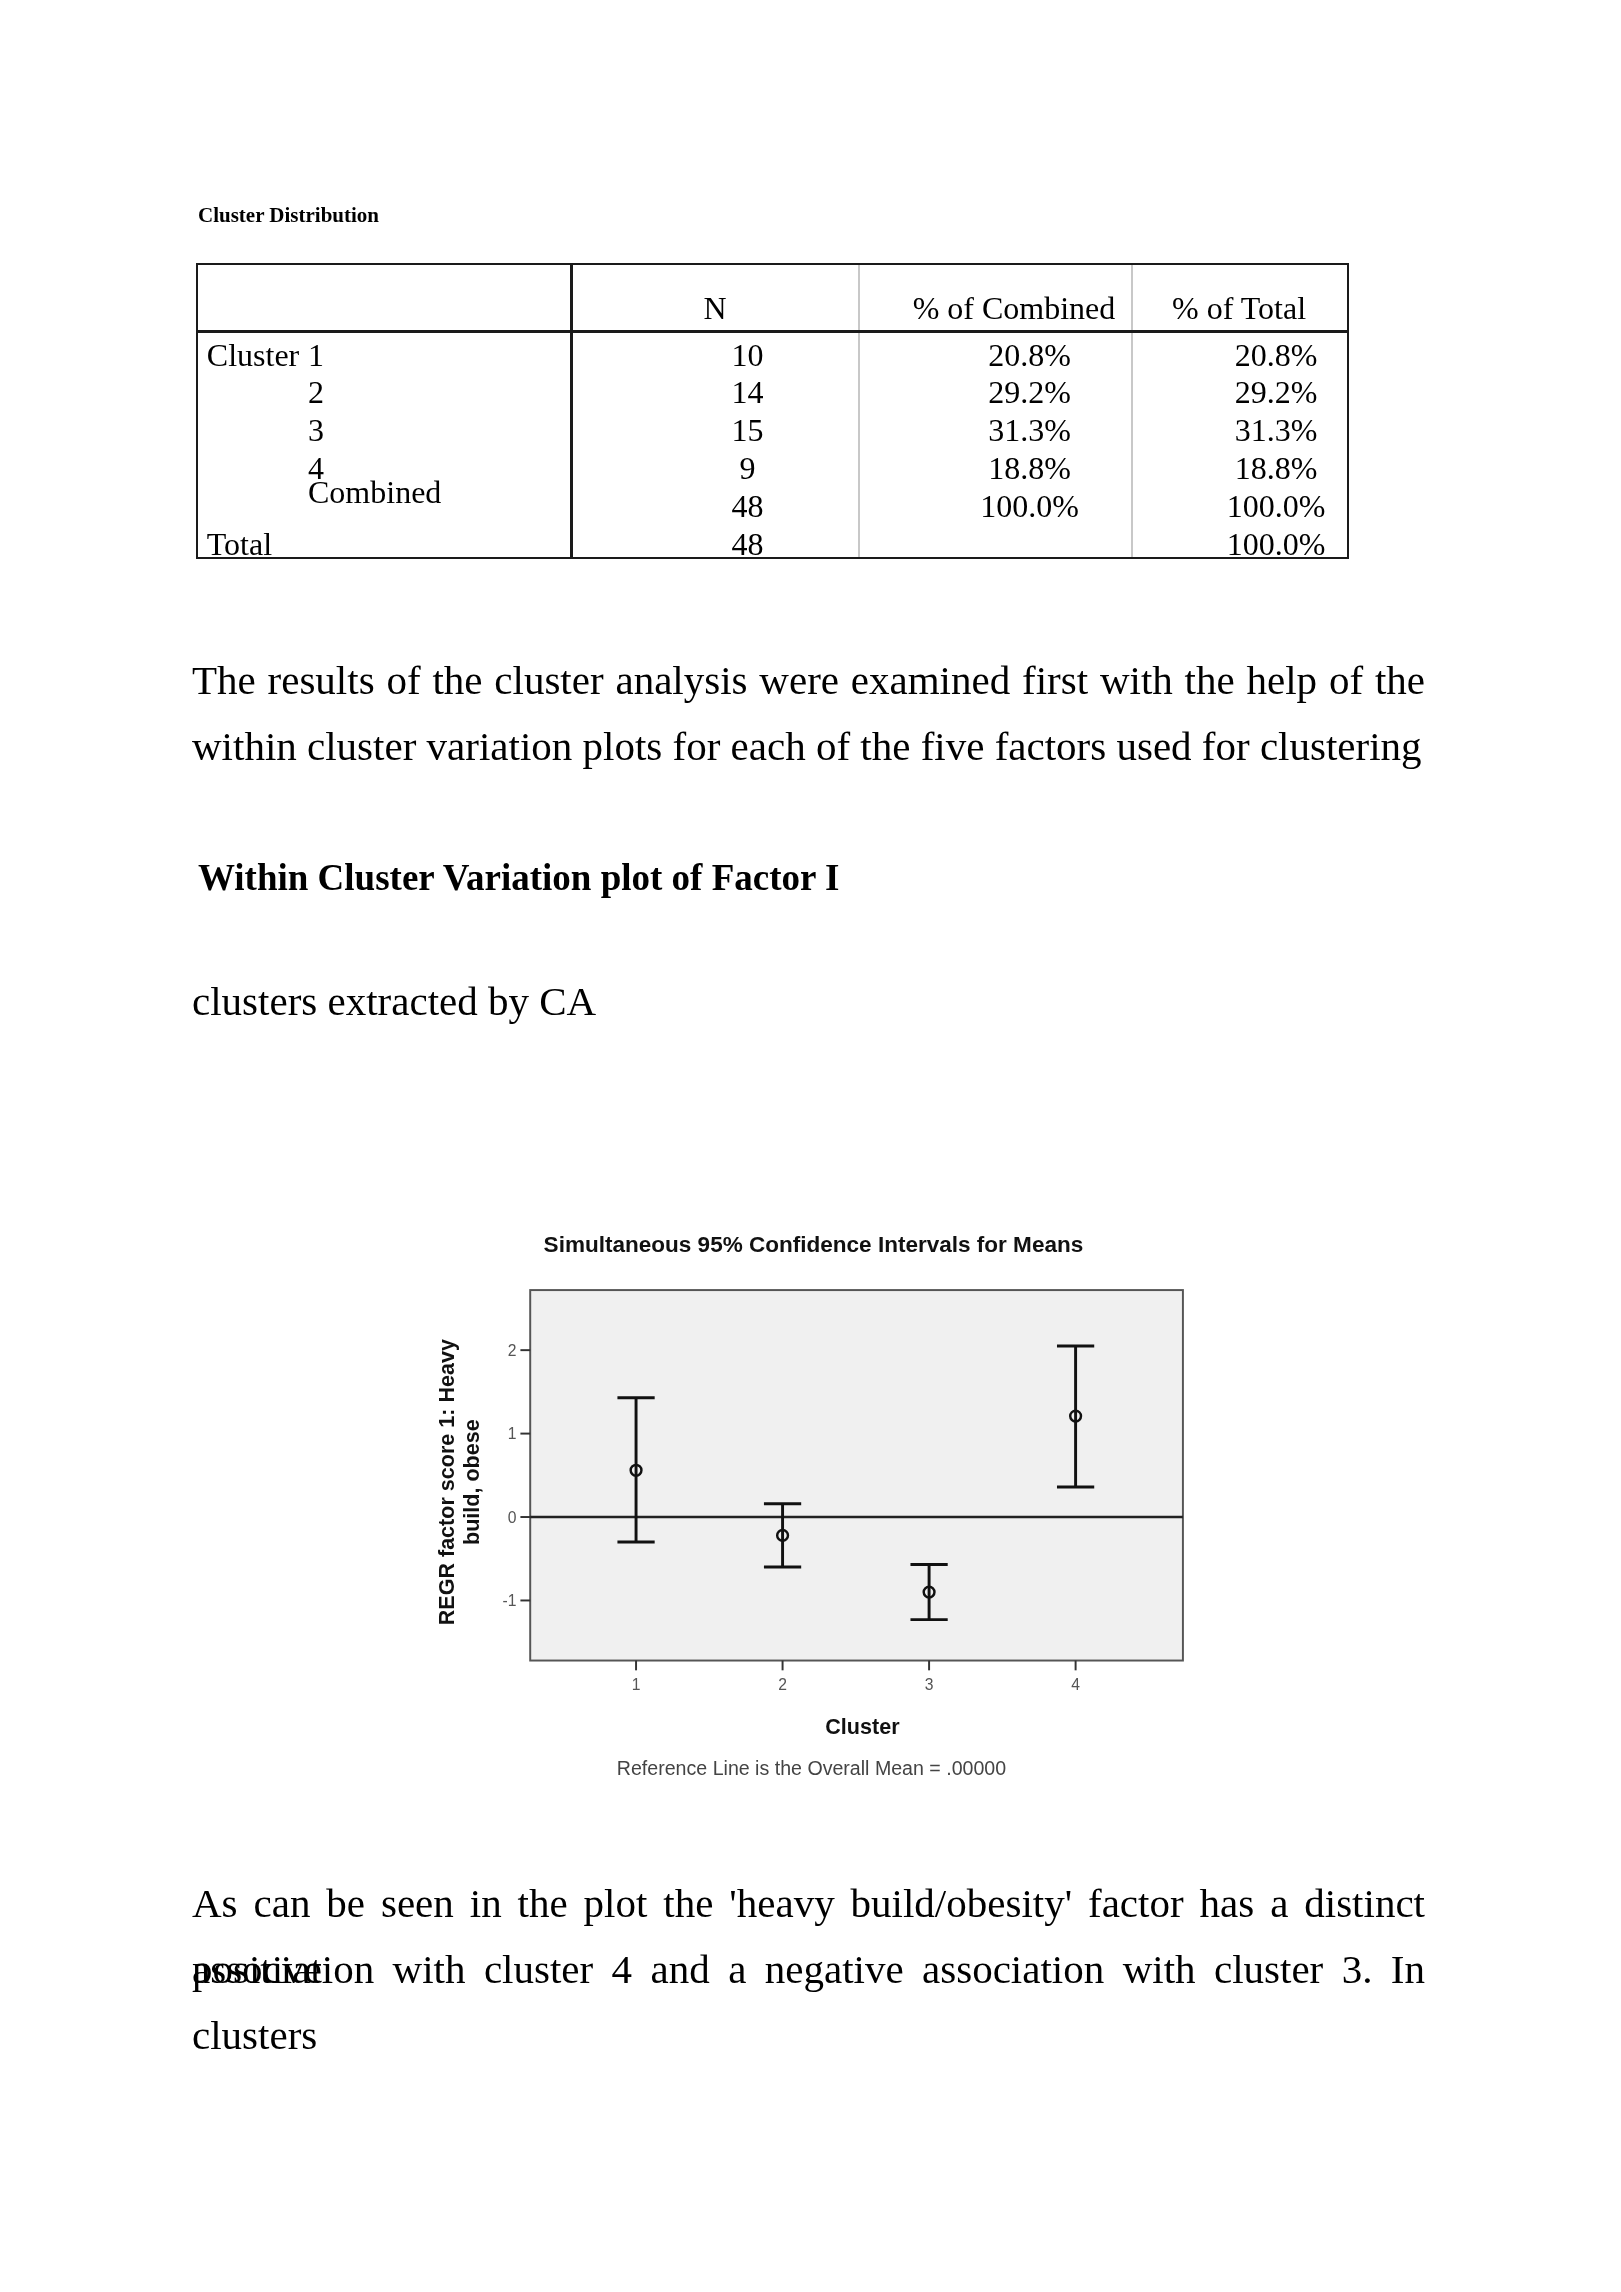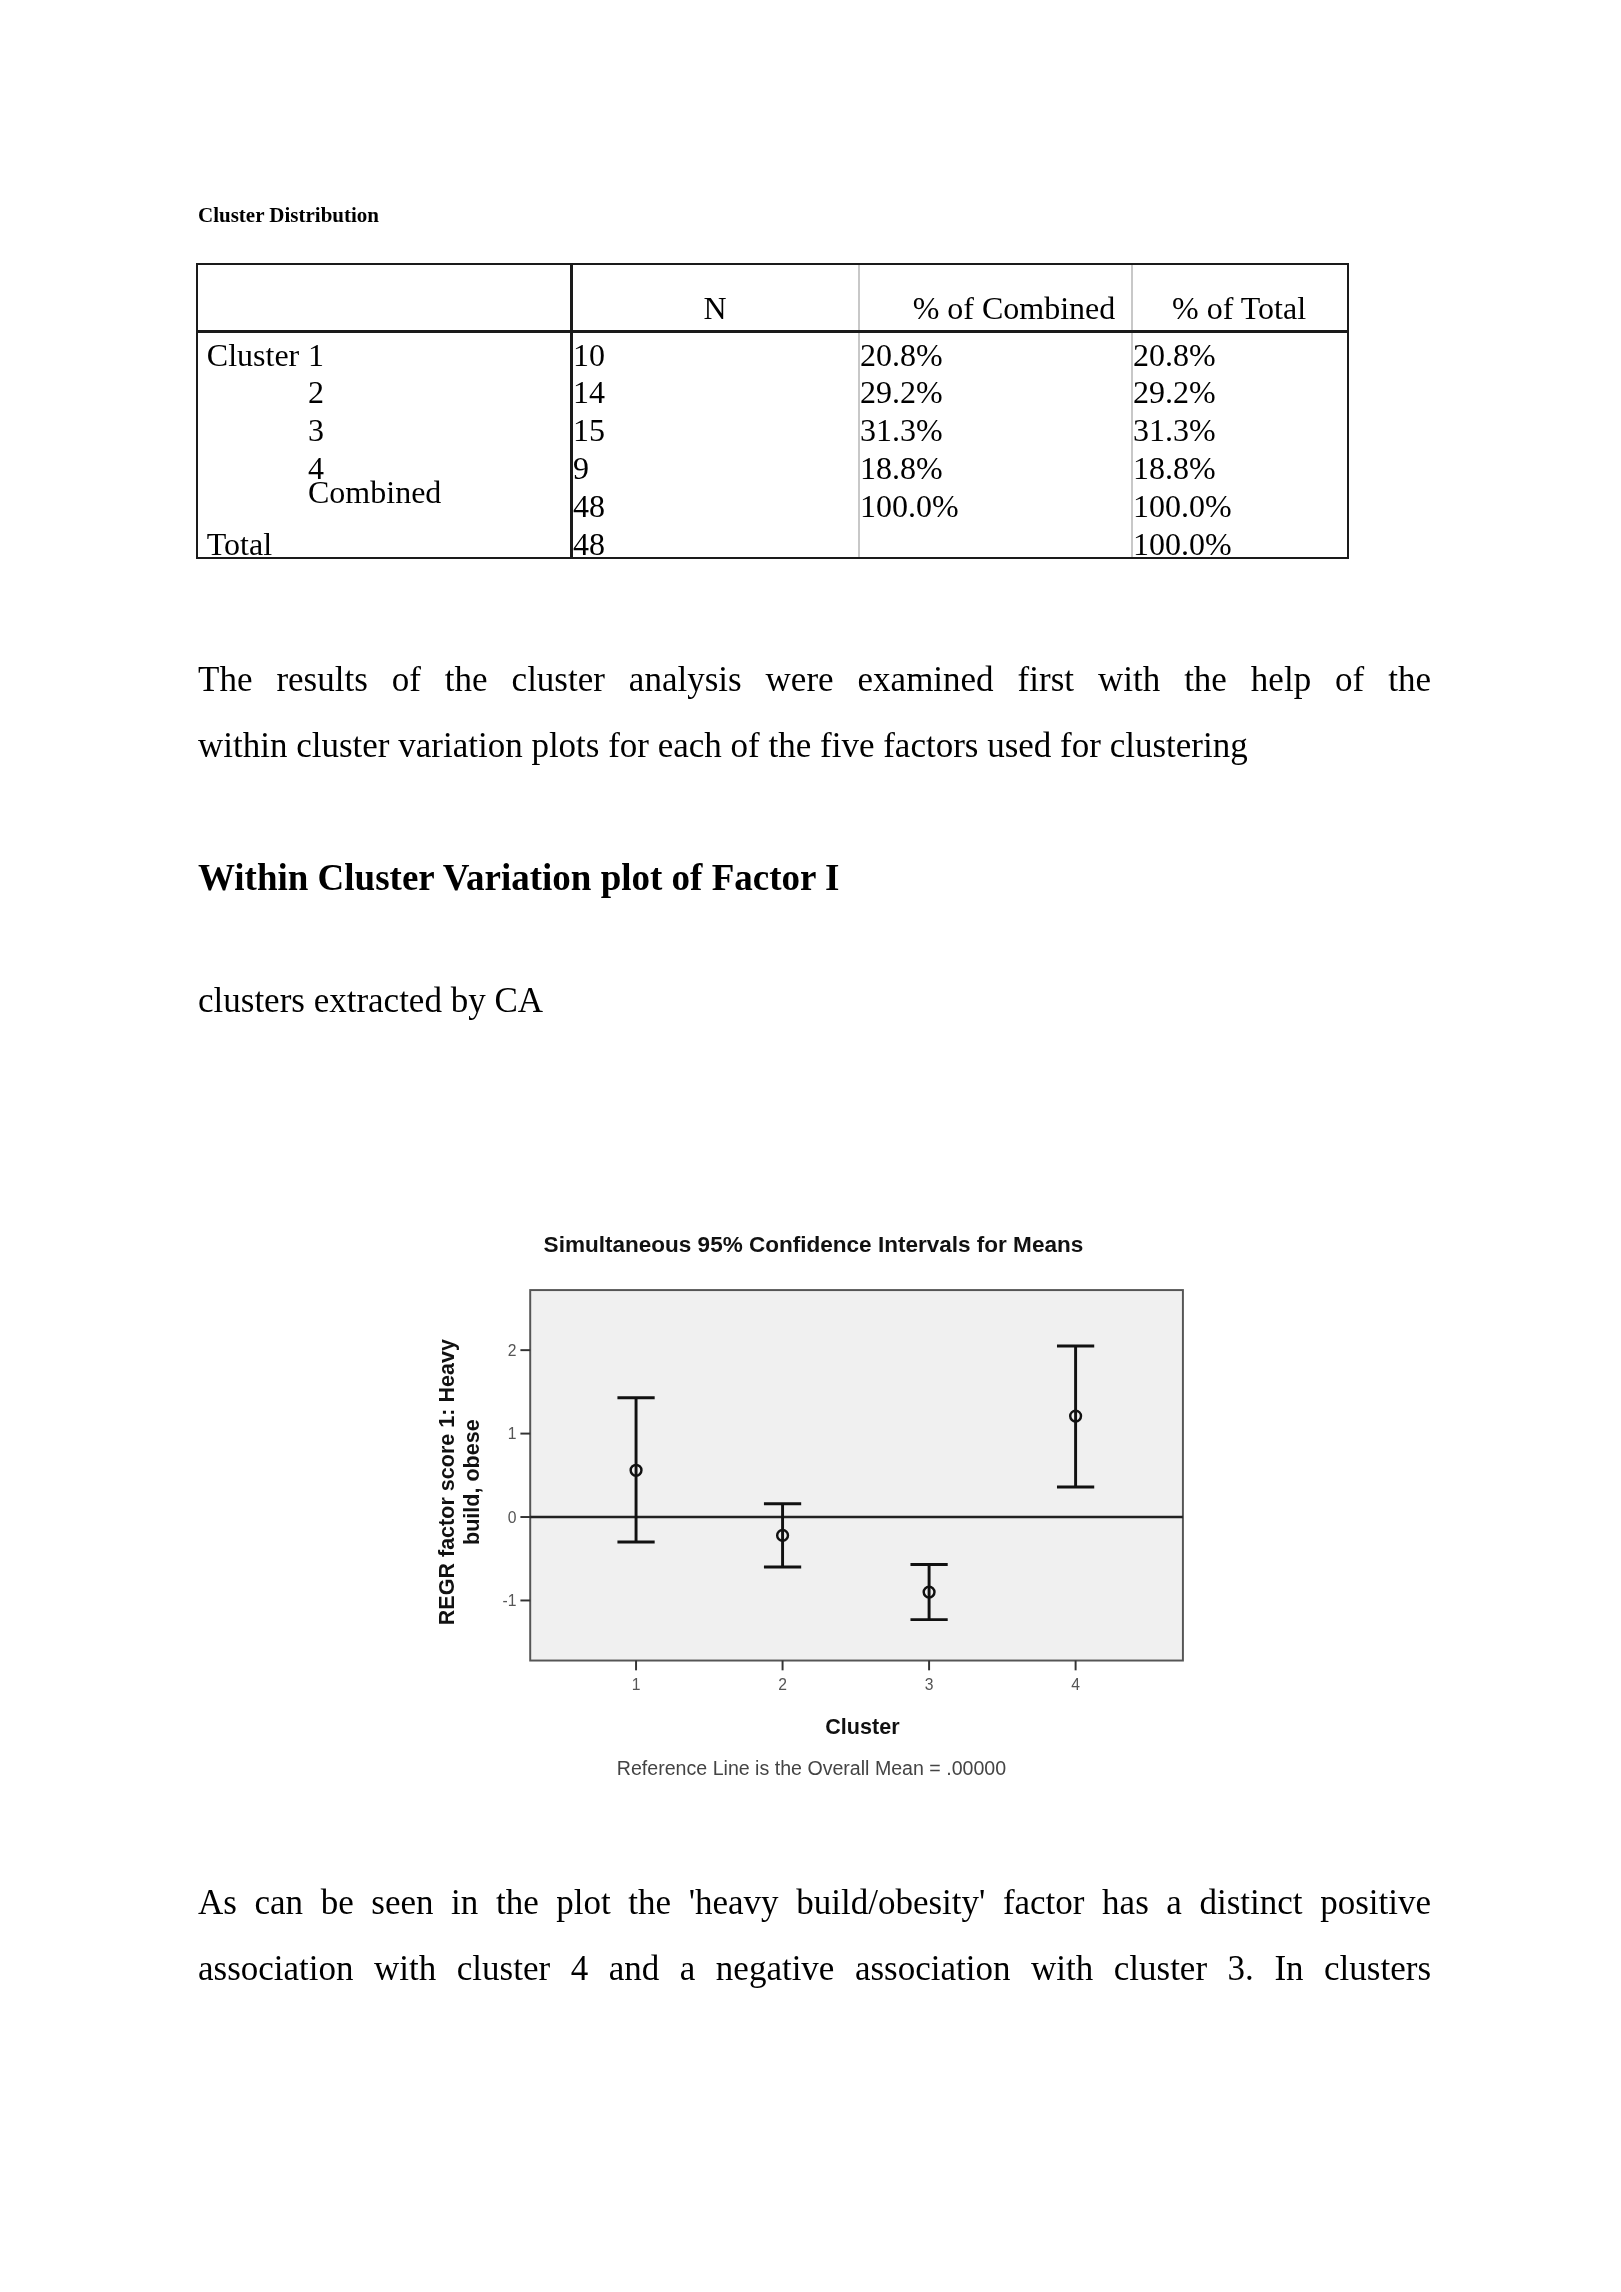--- a/index.html
+++ b/index.html
@@ -17,26 +17,26 @@
       position: absolute; left: 196px; top: 263px;
       width: 1153px; height: 296px;
       border: 2.9px solid #1a1a1a; box-sizing: border-box;
       font-size: 32px;
     }
     #dist-table .vline-thick { position: absolute; top: 0; bottom: 0; left: 372px; width: 2.9px; background: #1a1a1a; }
     #dist-table .vline-thin { position: absolute; top: 0; bottom: 0; width: 2px; background: #c8c8c8; }
     #dist-table .hline { position: absolute; left: 0; right: 0; top: 65px; height: 2.9px; background: #1a1a1a; }
     .th { position: absolute; top: 23.5px; line-height: 39px; text-align: center; white-space: nowrap; }
     .cell { position: absolute; line-height: 38px; white-space: nowrap; }
-    .num { text-align: left; }
+    .num { text-align: center; padding-left: 40px; }
 
     
     .para {
-      position: absolute; left: 198px; width: 1233px;
-      font-size: 35px; line-height: 66px; text-align: justify;
+      position: absolute; left: 192px; width: 1233px;
+      font-size: 41px; line-height: 66px; text-align: justify;
     }
     .para .ln { display: block; height: 66px; white-space: nowrap; }
     .para .ln.j { text-align: justify; text-align-last: justify; white-space: normal; }
 
     #factor-heading {
       position: absolute; left: 198px; top: 855px;
       font-size: 37px; font-weight: bold; line-height: 45px;
     }
 
     

